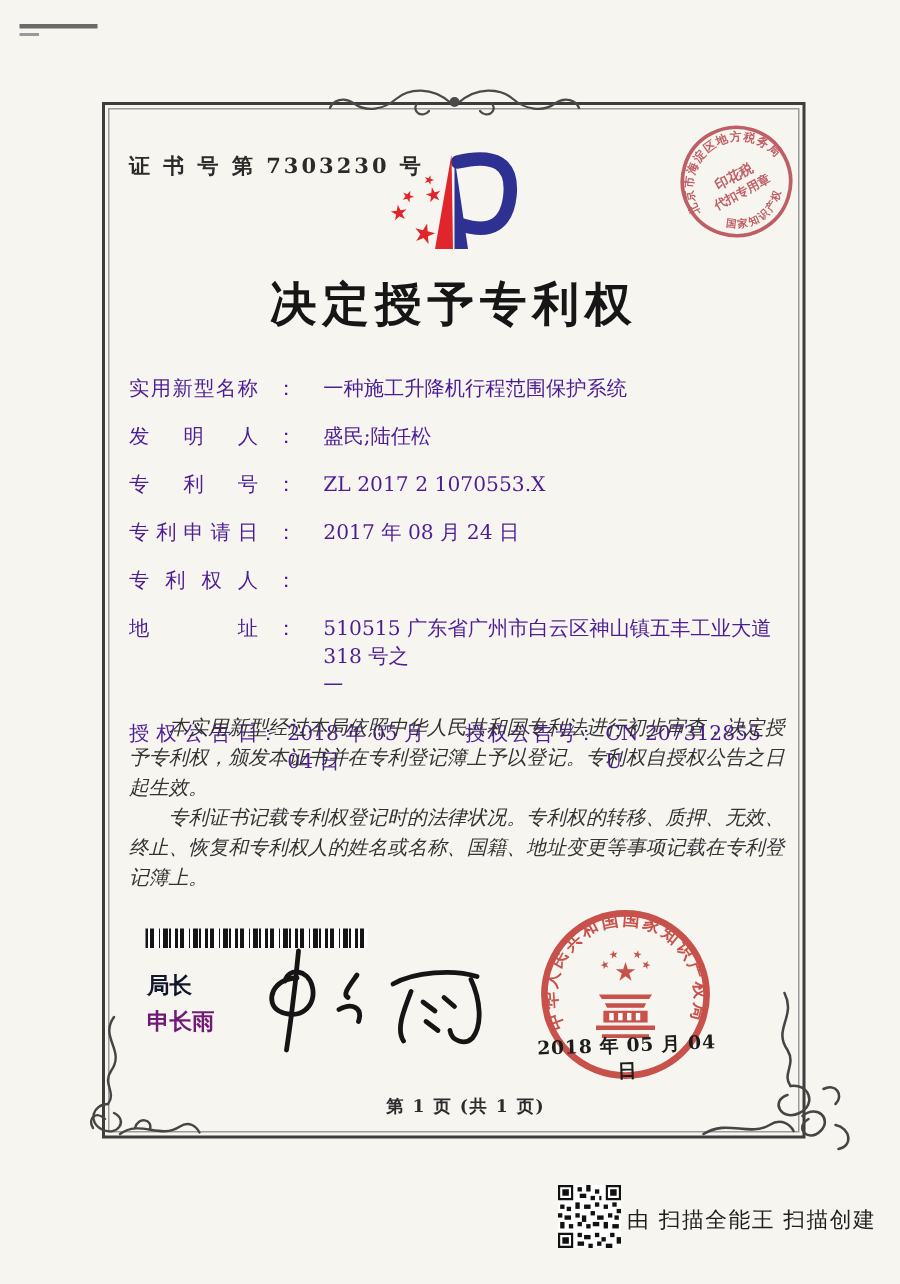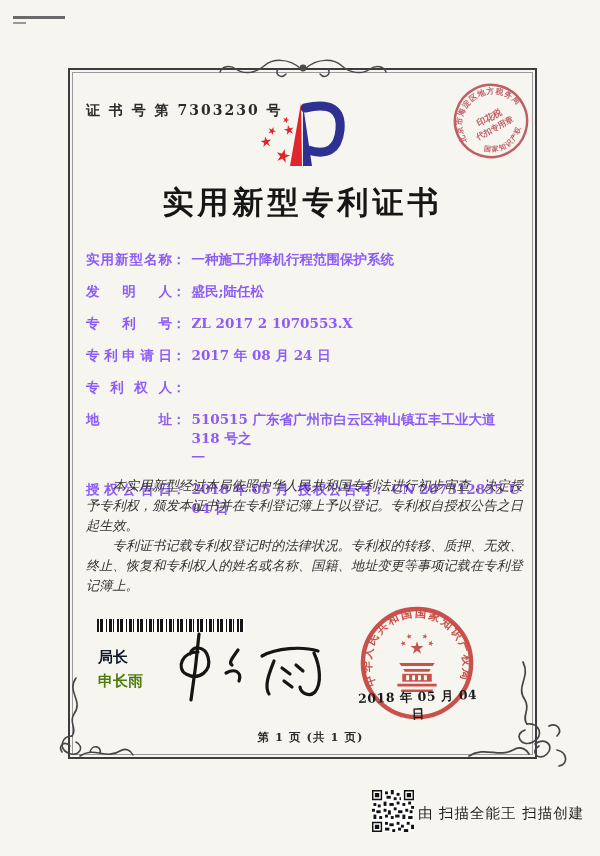--- a/index.html
+++ b/index.html
@@ -24,21 +24,21 @@
     position:absolute;left:16px;top:32px;font-size:14px;letter-spacing:2px;
     color:#2b2b2b;font-weight:600;
   }
   .logo{position:absolute;left:50%;top:28px;transform:translateX(-50%);}
   .title{
     position:absolute;left:0;right:0;top:112px;text-align:center;
     font-size:31px;font-weight:bold;letter-spacing:4px;color:#161616;
   }
   
   .fields{position:absolute;left:16px;right:14px;top:180px;font-size:13.5px;}
-  .frow{display:flex;margin-bottom:13px;line-height:19px;font-weight:700;color:#8b5cf6;}
+  .frow{display:flex;margin-bottom:13px;line-height:19px;font-weight:400;color:#4c1d95;gap:12px;}
   .flabel{display:inline-block;width:86px;text-align:justify;text-align-last:justify;flex:none;}
   .fcolon{flex:none;margin-right:6px;}
   .fvalue{flex:1;}
   .frow.grant{margin-top:2px;}
   .gpair{display:flex;}
   .gpair.left{width:212px;flex:none;}
   .gpair .flabel{width:74px;}
   
   .paras{
     position:absolute;left:16px;right:12px;top:406px;
@@ -48,21 +48,21 @@
   .paras p{margin:0;text-indent:2em;}
   
   .barcode{
     position:absolute;left:27px;top:549px;width:148px;height:13px;
     background:repeating-linear-gradient(90deg,
       #151515 0 2px,#fff 2px 3px,#151515 3px 6px,#fff 6px 9px,
       #151515 9px 10px,#fff 10px 12px,#151515 12px 15px,#fff 15px 16px,
       #151515 16px 17px,#fff 17px 20px);
   }
   .sig-title{position:absolute;left:28px;top:578px;font-size:15px;font-weight:bold;color:#0f172a;}
-  .sig-name{position:absolute;left:28px;top:602px;font-size:15px;font-weight:bold;color:#4d7c0f;}
+  .sig-name{position:absolute;left:28px;top:602px;font-size:15px;font-weight:bold;color:#701a75;}
   .sig-script{position:absolute;left:96px;top:556px;}
   .seal-big{position:absolute;left:288px;top:534px;}
   .seal-date{
     position:absolute;left:286px;top:619px;width:124px;text-align:center;
     font-size:12.5px;font-weight:bold;color:#1c1c1c;transform:rotate(-2deg);
     letter-spacing:0.5px;
   }
   .page-no{
     position:absolute;left:0;right:0;top:660px;text-align:center;
     font-size:11.5px;font-weight:600;color:#2c2c2c;letter-spacing:1px;margin-left:16px;
@@ -124,21 +124,21 @@
     <path d="M57,10 Q95,1 92,32 Q89,61 60,52" fill="none" stroke="#2e3192" stroke-width="9" stroke-linecap="round"></path>
     <polygon points="53,5 42,68 54,68" fill="#e0262c"></polygon>
     <polygon points="55,7 55,68 64,68" fill="#2e3192"></polygon>
     <use href="#star" transform="translate(38,22) scale(3.4) rotate(18)" fill="#e0262c"></use>
     <use href="#star" transform="translate(41,32) scale(5.2) rotate(-12)" fill="#e0262c"></use>
     <use href="#star" transform="translate(24,33) scale(4.2) rotate(22)" fill="#e0262c"></use>
     <use href="#star" transform="translate(18,44) scale(5.6) rotate(-8)" fill="#e0262c"></use>
     <use href="#star" transform="translate(35,58) scale(7.2) rotate(14)" fill="#e0262c"></use>
   </svg>
 
-  <div class="title">实用新型专利证书</div>
+  <div class="title">决定授予专利权</div>
 
   <svg class="seal-tax" width="82" height="82" viewBox="0 0 100 100" style="opacity:0.85;">
     <g transform="rotate(-28 50 50)" fill="#b5464d">
       <circle cx="50" cy="50" r="44" fill="none" stroke="#b5464d" stroke-width="3"></circle>
       <defs>
         <path id="taxArcTop" d="M 13,64 A 38,38 0 1 1 87,64"></path>
         <path id="taxArcBot" d="M 22,74 A 36,36 0 0 0 78,74"></path>
       </defs>
       <text font-size="9.5" letter-spacing="1" font-weight="bold">
         <textPath href="#taxArcTop" startOffset="4%">北京市海淀区地方税务局</textPath>

